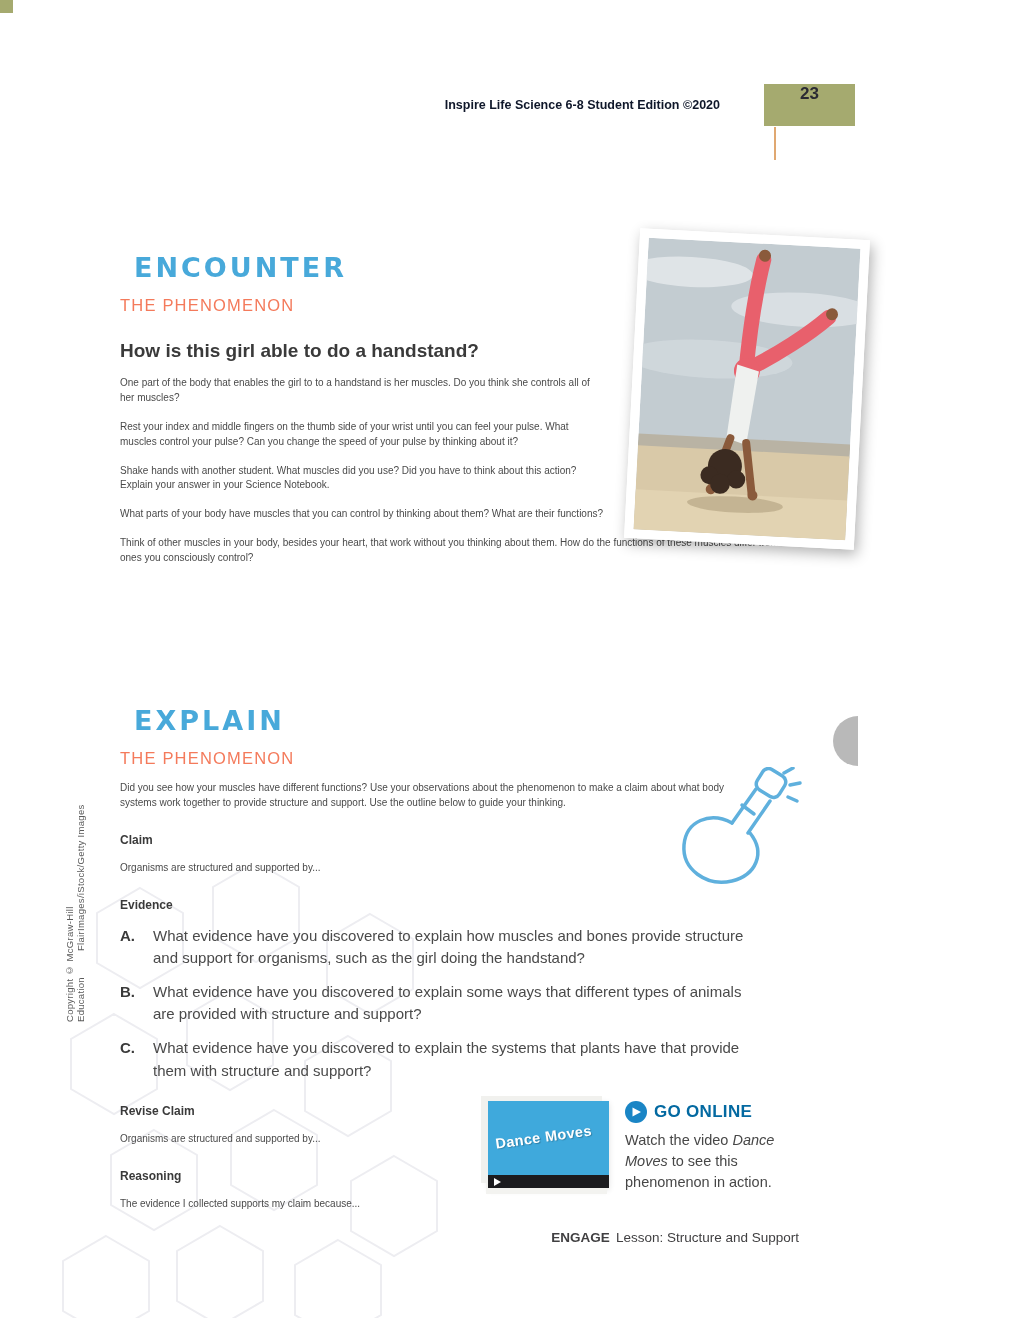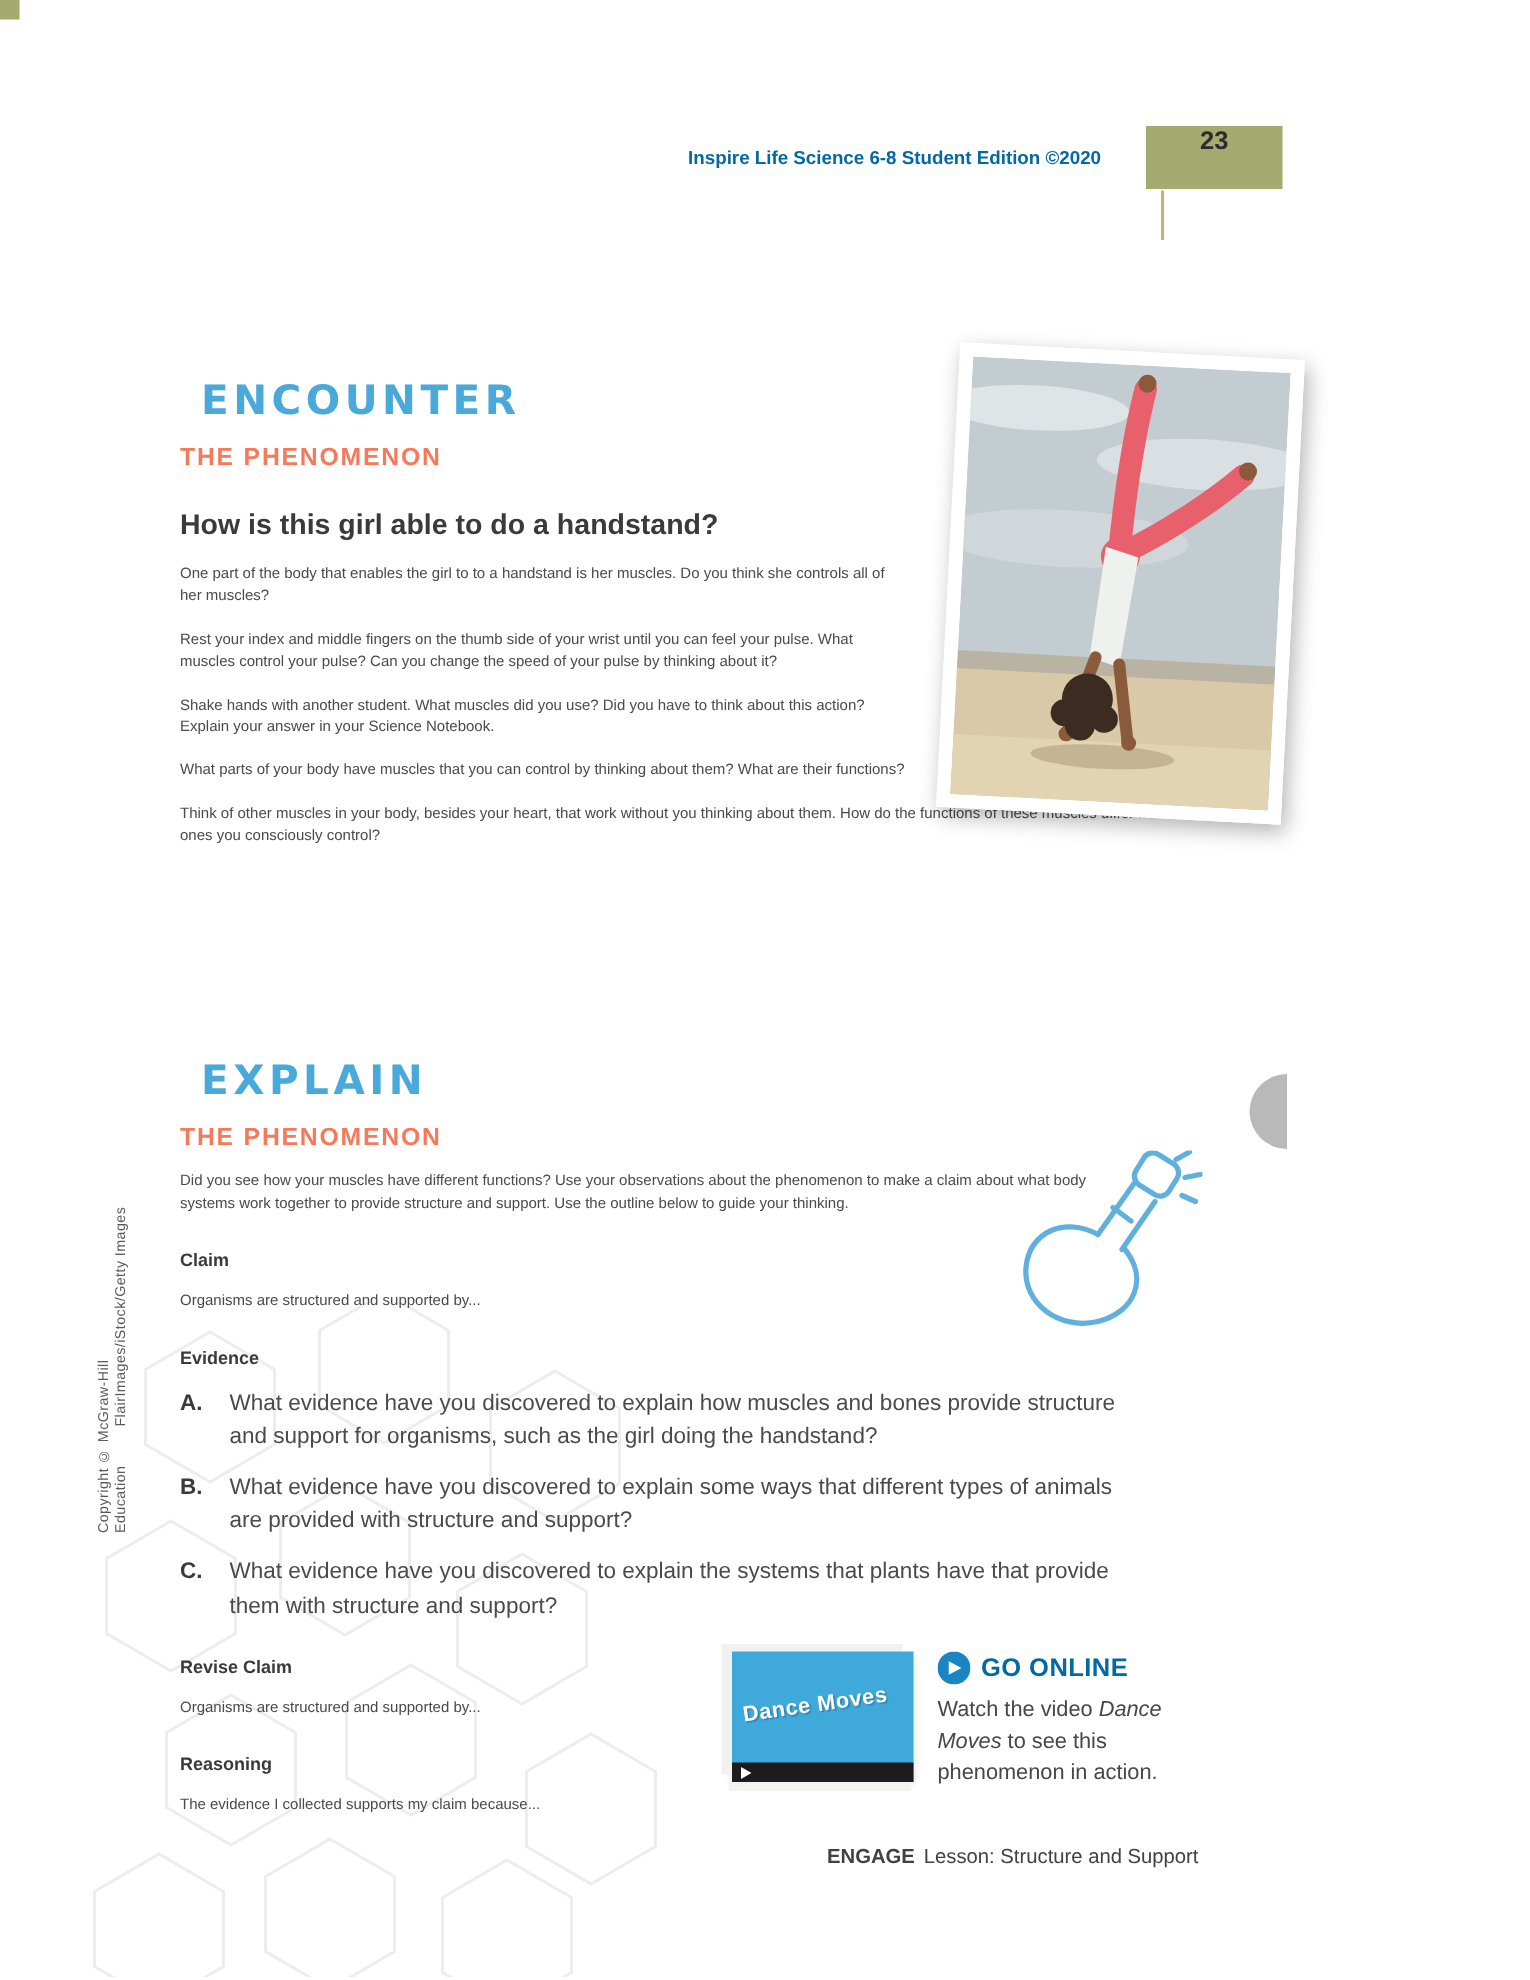--- a/index.html
+++ b/index.html
@@ -8,29 +8,29 @@
     font-family:"Liberation Sans",sans-serif;color:#474747;overflow:hidden;
   }
   .corner-sq{position:absolute;left:0;top:0;width:13px;height:13px;background:#a5aa6f;}
   .hexes{position:absolute;left:48px;top:868px;z-index:0;}
   .gray-tab{position:absolute;left:833px;top:716px;width:25px;height:50px;background:#b9b9b9;border-radius:50px 0 0 50px;z-index:2;}
 
   .page{position:absolute;left:60px;top:65px;width:795px;height:1215px;background:transparent;z-index:1;}
 
   
   .hdr{position:absolute;top:19px;left:0;right:0;height:42px;display:flex;justify-content:flex-end;align-items:center;}
-  .hdr-text{font-size:12.5px;font-weight:bold;color:#0369a1;margin-right:30px;}
+  .hdr-text{font-size:12.5px;font-weight:bold;color:#0f172a;margin-right:44px;}
   .pagenum{width:91px;height:42px;background:#a5aa6f;display:flex;align-items:flex-start;justify-content:center;
     font-weight:bold;font-size:17px;color:#2a2a33;}
   .hdr-tick{position:absolute;right:79px;top:62px;width:2px;height:33px;background:#e0a871;}
 
   
   .sec-title{font-size:27px;font-weight:bold;letter-spacing:3px;color:#48a9da;margin:14px;line-height:1.05;
     font-family:"DejaVu Sans","Liberation Sans",sans-serif;}
-  .sec-sub{font-size:16.5px;font-weight:bold;letter-spacing:1.2px;color:#f47a5b;margin:3px 0 0;line-height:1.1;}
+  .sec-sub{font-size:16.5px;font-weight:normal;letter-spacing:1.2px;color:#f47a5b;margin:3px 0 0;line-height:1.1;}
 
   
   .enc{position:absolute;left:60px;top:175px;width:678px;}
   .question{font-size:19px;font-weight:bold;color:#3a3a3a;margin:26px 0 0;}
   .enc p, .exp p{font-size:10px;line-height:1.48;margin:14px 0 0;color:#4a4a4a;}
   .w475{max-width:478px;}
   .w560{max-width:565px;}
   .w675{max-width:678px;}
 
   .photo{position:absolute;left:512px;top:-6px;width:212px;height:292px;background:#fff;border:9px solid #ffffff;

